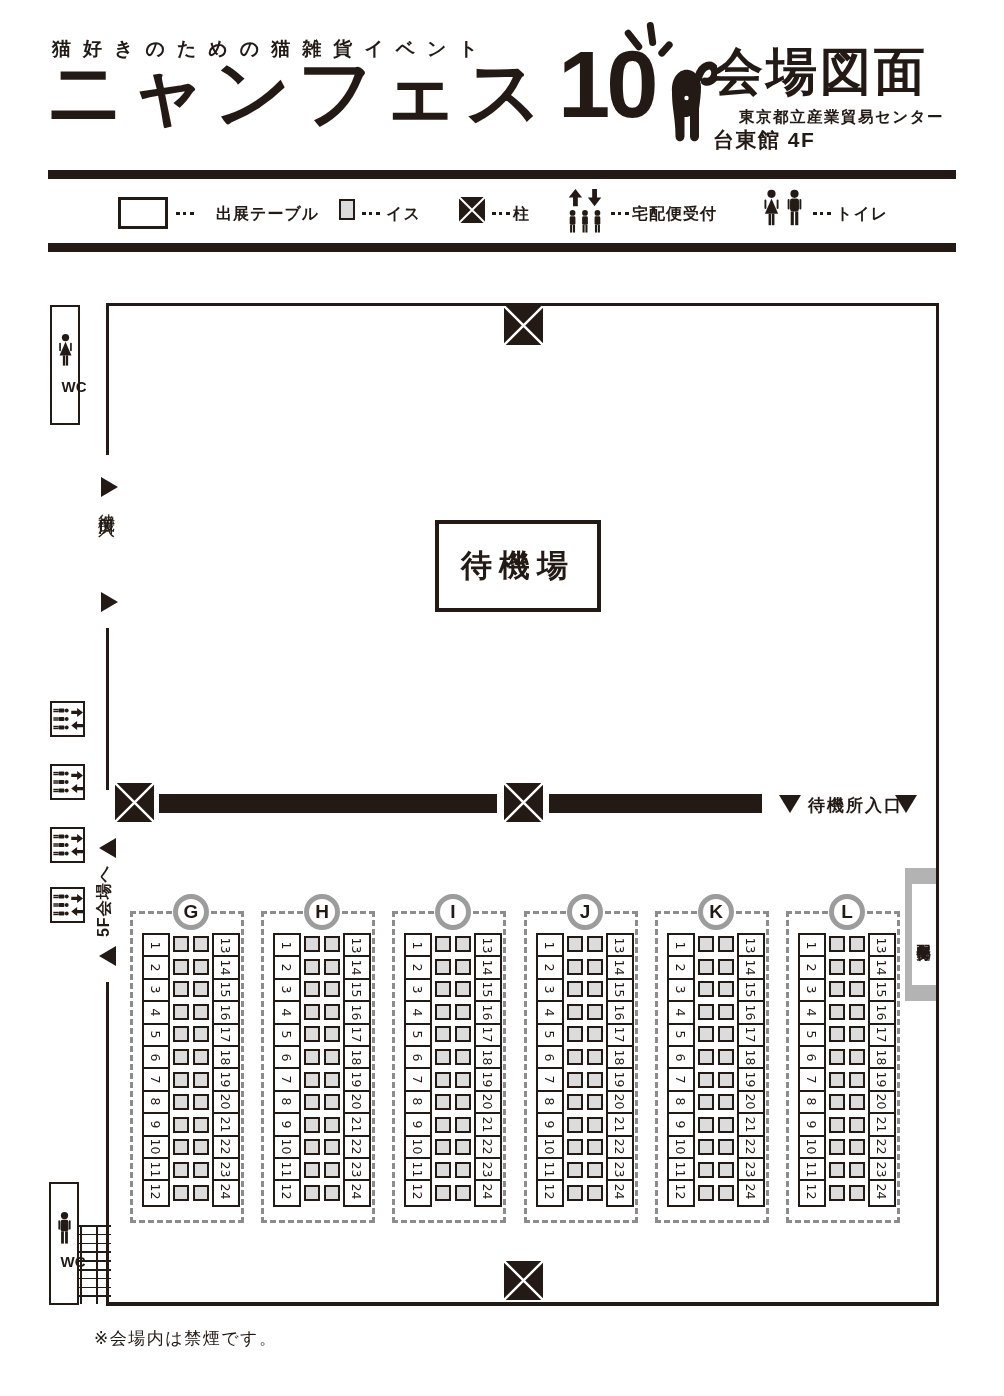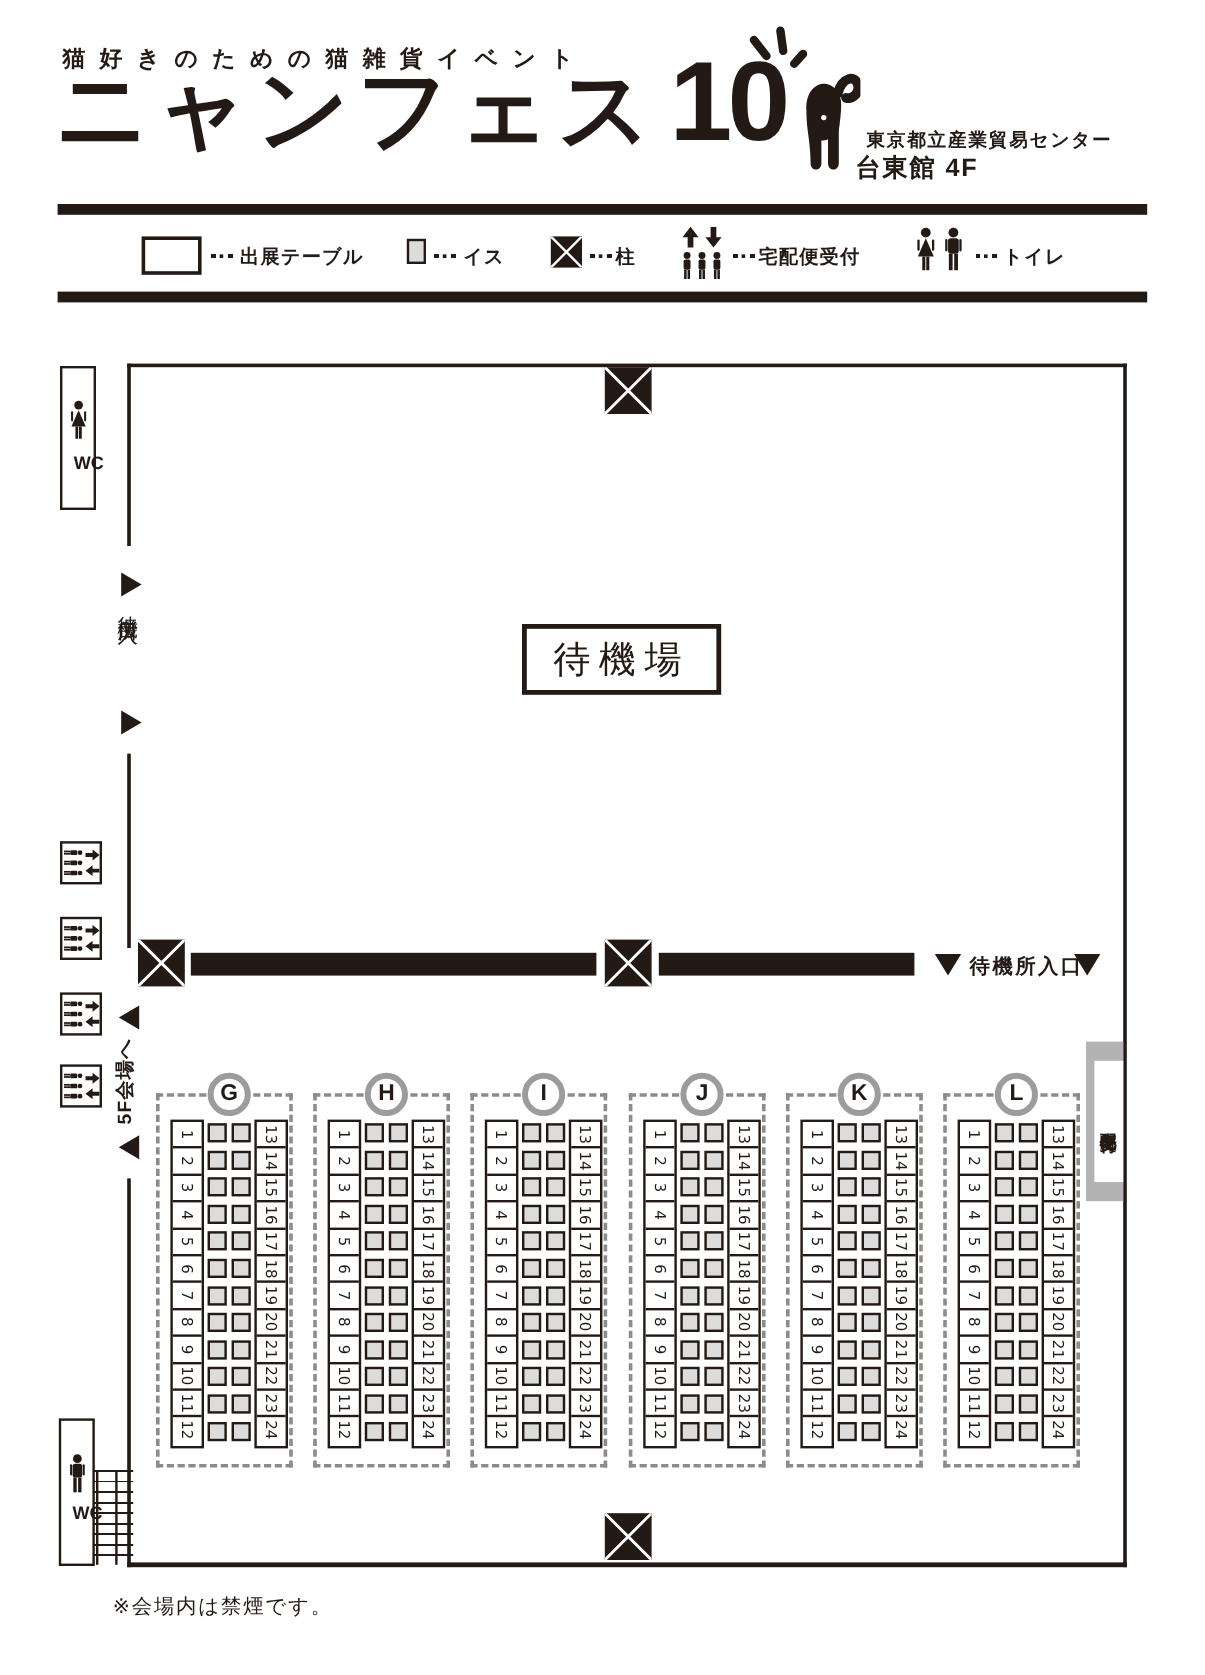--- a/index.html
+++ b/index.html
@@ -7,42 +7,42 @@
     position:relative;width:1004px;height:1396px;background:#fff;overflow:hidden;
     font-family:"Liberation Sans","DejaVu Sans",sans-serif;color:#231a15;
   }
   .abs{position:absolute;}
   
   .tagline{left:52px;top:36px;font-size:19px;font-weight:700;letter-spacing:12px;white-space:nowrap;}
   .logo-title{left:46px;top:54px;font-size:76px;font-weight:900;letter-spacing:6px;line-height:1;white-space:nowrap;}
   .logo-num{left:558px;top:38px;font-size:94px;font-weight:900;letter-spacing:-4px;line-height:1;}
   .burst{width:7px;background:#231a15;border-radius:4px;}
   .map-title{left:712px;top:46px;font-size:51px;font-weight:900;letter-spacing:3px;line-height:1;white-space:nowrap;}
-  .venue1{left:722px;top:107px;font-size:15.5px;font-weight:700;letter-spacing:1.5px;white-space:nowrap;}
+  .venue1{left:739px;top:107px;font-size:15.5px;font-weight:700;letter-spacing:1.5px;white-space:nowrap;}
   .venue2{left:713px;top:126px;font-size:21px;font-weight:700;letter-spacing:1.5px;white-space:nowrap;}
   .rule{left:48px;width:908px;height:9px;background:#231a15;}
   
   .lg-label{top:204px;font-size:16px;font-weight:700;letter-spacing:1px;white-space:nowrap;}
   .dots{top:212px;width:18px;height:0;border-top:3px dotted #231a15;}
   .lg-table{left:118px;top:197px;width:50px;height:32px;border:3px solid #231a15;background:#fff;box-sizing:border-box;}
   .lg-chair{left:339px;top:199px;width:16px;height:21px;border:2.5px solid #231a15;background:#dcdcdc;box-sizing:border-box;}
   .pillar{background:#231a15;}
   .pillar svg{display:block;width:100%;height:100%;}
   
   .wall{background:#231a15;}
   
   .tri-right{width:0;height:0;border-left:17px solid #231a15;border-top:10px solid transparent;border-bottom:10px solid transparent;}
   .tri-left{width:0;height:0;border-right:17px solid #231a15;border-top:10px solid transparent;border-bottom:10px solid transparent;}
   .tri-down{width:0;height:0;border-top:18px solid #231a15;border-left:11px solid transparent;border-right:11px solid transparent;}
   
   .wc-box{width:30px;height:120px;border:2.5px solid #231a15;background:#fff;box-sizing:border-box;}
   .wc-label{width:48px;text-align:center;font-size:15px;font-weight:700;}
   .vtext{writing-mode:vertical-rl;text-orientation:upright;font-size:17px;font-weight:500;letter-spacing:2px;}
-  .waiting-box{left:435px;top:520px;width:166px;height:59px;border:4px solid #231a15;box-sizing:border-box;
-    display:flex;align-items:center;justify-content:center;font-size:31px;font-weight:400;letter-spacing:7px;}
+  .waiting-box{left:435px;top:520px;width:166px;height:92px;border:4px solid #231a15;box-sizing:border-box;
+    display:flex;align-items:center;justify-content:center;font-size:31px;font-weight:700;letter-spacing:7px;}
   .elev-box{left:50px;width:35px;height:36px;border:2.5px solid #231a15;box-sizing:border-box;display:flex;align-items:center;justify-content:center;}
   .entrance-label{font-size:17px;font-weight:700;letter-spacing:2px;white-space:nowrap;}
   .rot-ccw{transform:rotate(-90deg);transform-origin:center center;display:flex;align-items:center;justify-content:center;}
   
   .block{position:absolute;top:911px;width:114px;height:312px;border:3px dashed #8c8c8c;box-sizing:border-box;}
   .block-circle{position:absolute;left:40px;top:-20px;width:36px;height:36px;border:5px solid #9c9c9c;border-radius:50%;
     background:#fff;box-sizing:border-box;display:flex;align-items:center;justify-content:center;
     font-size:19px;font-weight:800;color:#231a15;}
   .tcol{position:absolute;top:19px;width:28px;height:274px;border:2.5px solid #231a15;background:#fff;box-sizing:border-box;}
   .tcol-l{left:9px;}  .tcol-r{left:79px;}
@@ -78,29 +78,30 @@
   <div class="abs burst" style="left:662px;top:40px;height:18px;transform:rotate(42deg);"></div>
 
   <div class="abs" style="left:659px;top:46px;">
     <svg width="58" height="100" viewBox="0 0 58 100">
       <path fill="#231a15" d="M13 46 C12 31 21 22 30 24 C37 25.5 42 32 42 41 C42 48 41 55 40 63 C40 73 40 83 40 90 C40 97 31 97 31 90 L31 70 C29.5 71 27 71 25.5 71 L25.5 90 C25.5 97 16.5 97 16.5 90 C16.5 80 15 70 14 62 C13.3 56 13 51 13 46 Z"></path>
       <path fill="none" stroke="#231a15" stroke-width="8" stroke-linecap="round" d="M39 32 C43 18 54 16 56 25 C57.5 32 51 37 46 35.5"></path>
       <circle fill="#fff" cx="27.5" cy="52" r="2.2"></circle>
     </svg>
   </div>
 
+  <div class="abs map-title">会場図面</div>
   <div class="abs venue1">東京都立産業貿易センター</div>
   <div class="abs venue2">台東館 4F</div>
 
   <div class="abs rule" style="top:170px;"></div>
   <div class="abs rule" style="top:243px;"></div>
 
   <div class="abs lg-table"></div>
   <div class="abs dots" style="left:176px;"></div>
-  <div class="abs lg-label" style="left:200px;">出展テーブル</div>
+  <div class="abs lg-label" style="left:216px;">出展テーブル</div>
 
   <div class="abs lg-chair"></div>
   <div class="abs dots" style="left:362px;"></div>
   <div class="abs lg-label" style="left:386px;">イス</div>
 
   <div class="abs pillar" style="left:459px;top:197px;width:26px;height:26px;">
     <svg viewBox="0 0 26 26">
         <path stroke="#fff" stroke-width="2" d="M0 0 L26 26 M26 0 L0 26"></path>
       </svg>
   </div>

